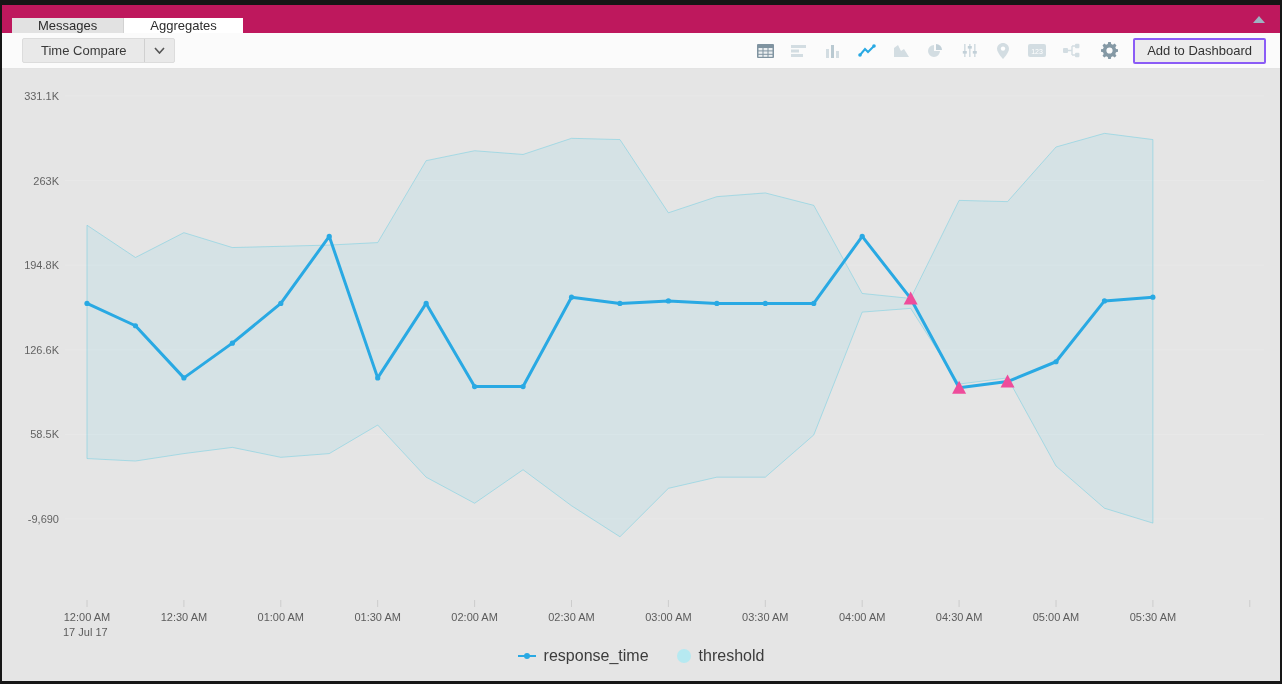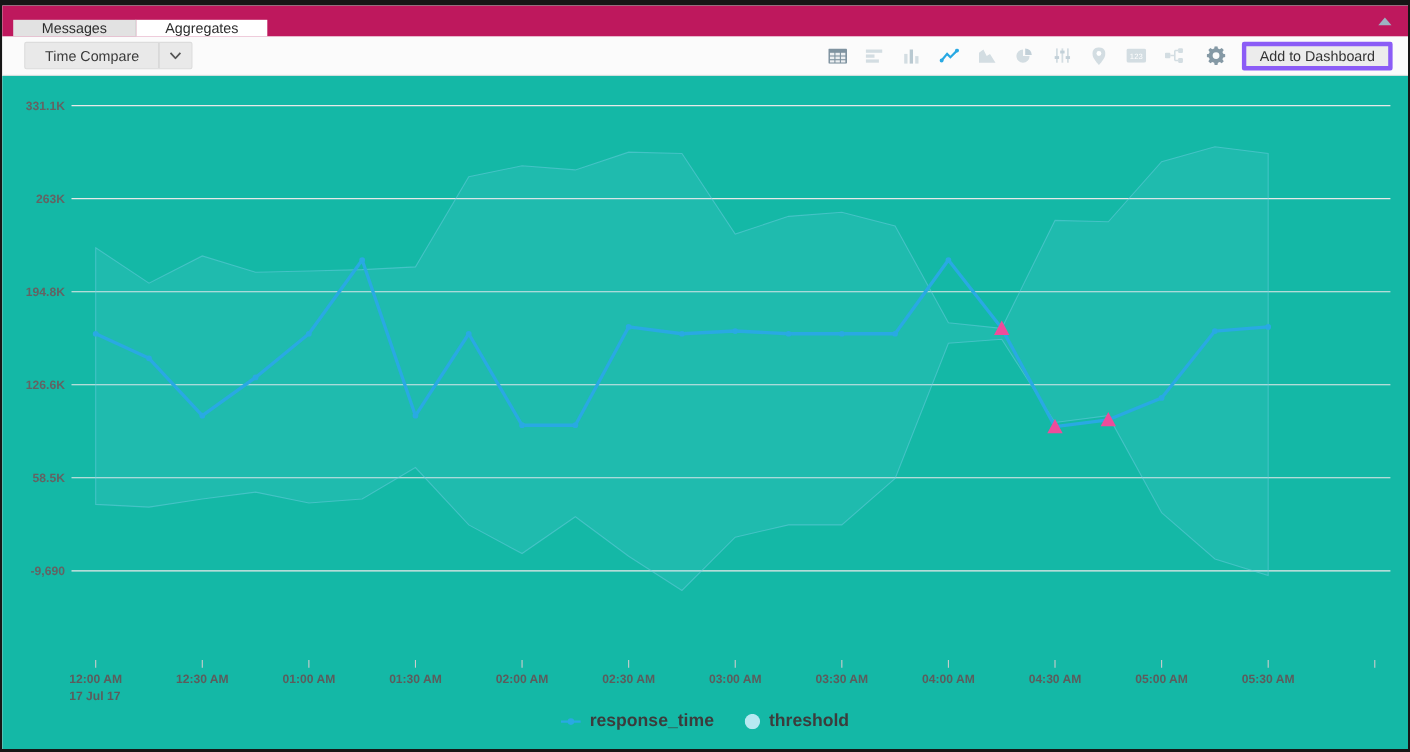--- a/index.html
+++ b/index.html
@@ -31,25 +31,25 @@
     height:36px; background:#fbfbfb; border-bottom:1px solid #e3e3e3;
     display:flex; align-items:center; padding:0 14px 0 20px;
   }
   .split-btn { display:flex; align-items:stretch; height:25px; background:#e9e9e9; border:1px solid #dcdcdc; border-radius:2px; overflow:hidden; }
   .split-btn .main { display:flex; align-items:center; padding:0 18px; font-size:13px; color:#3a3a3a; cursor:pointer;justify-content:center; }
   .split-btn .caret { display:flex; align-items:center; padding:0 9px; border-left:1px solid #d0d0d0; cursor:pointer; }
   .toolbar .spacer { flex:1; }
   .icon-group { display:flex; align-items:center; gap:14px; margin-right:18px; }
   .tool-icon { width:20px; height:20px; display:flex; align-items:center; justify-content:center; cursor:pointer; }
   .dash-btn {
-    height:26px; background:#ececec; border:4px solid #8b5cf6; border-radius:2px;
+    height:26px; background:#ececec; border:2px solid #8b5cf6; border-radius:2px;
     display:flex; align-items:center; padding:0 12px; font-size:13px; color:#333; cursor:pointer;
   }
   
-  .chart-area { position:relative; width:1278px; height:612px; background:#14b8a6;font-weight:bold; }
+  .chart-area { position:relative; width:1278px; height:612px; background:#e5e5e5; }
   .chart-area svg { display:block; }
   .legend {
     position:absolute; left:0; right:0; bottom:16px;
     display:flex; justify-content:center; align-items:center; gap:28px;
     font-size:16px; color:#3c3c3c;
   }
   .legend-item { display:flex; align-items:center; gap:8px; cursor:pointer; }
   text { font-family:"Liberation Sans","DejaVu Sans",sans-serif; }
 </style>
 </head>

